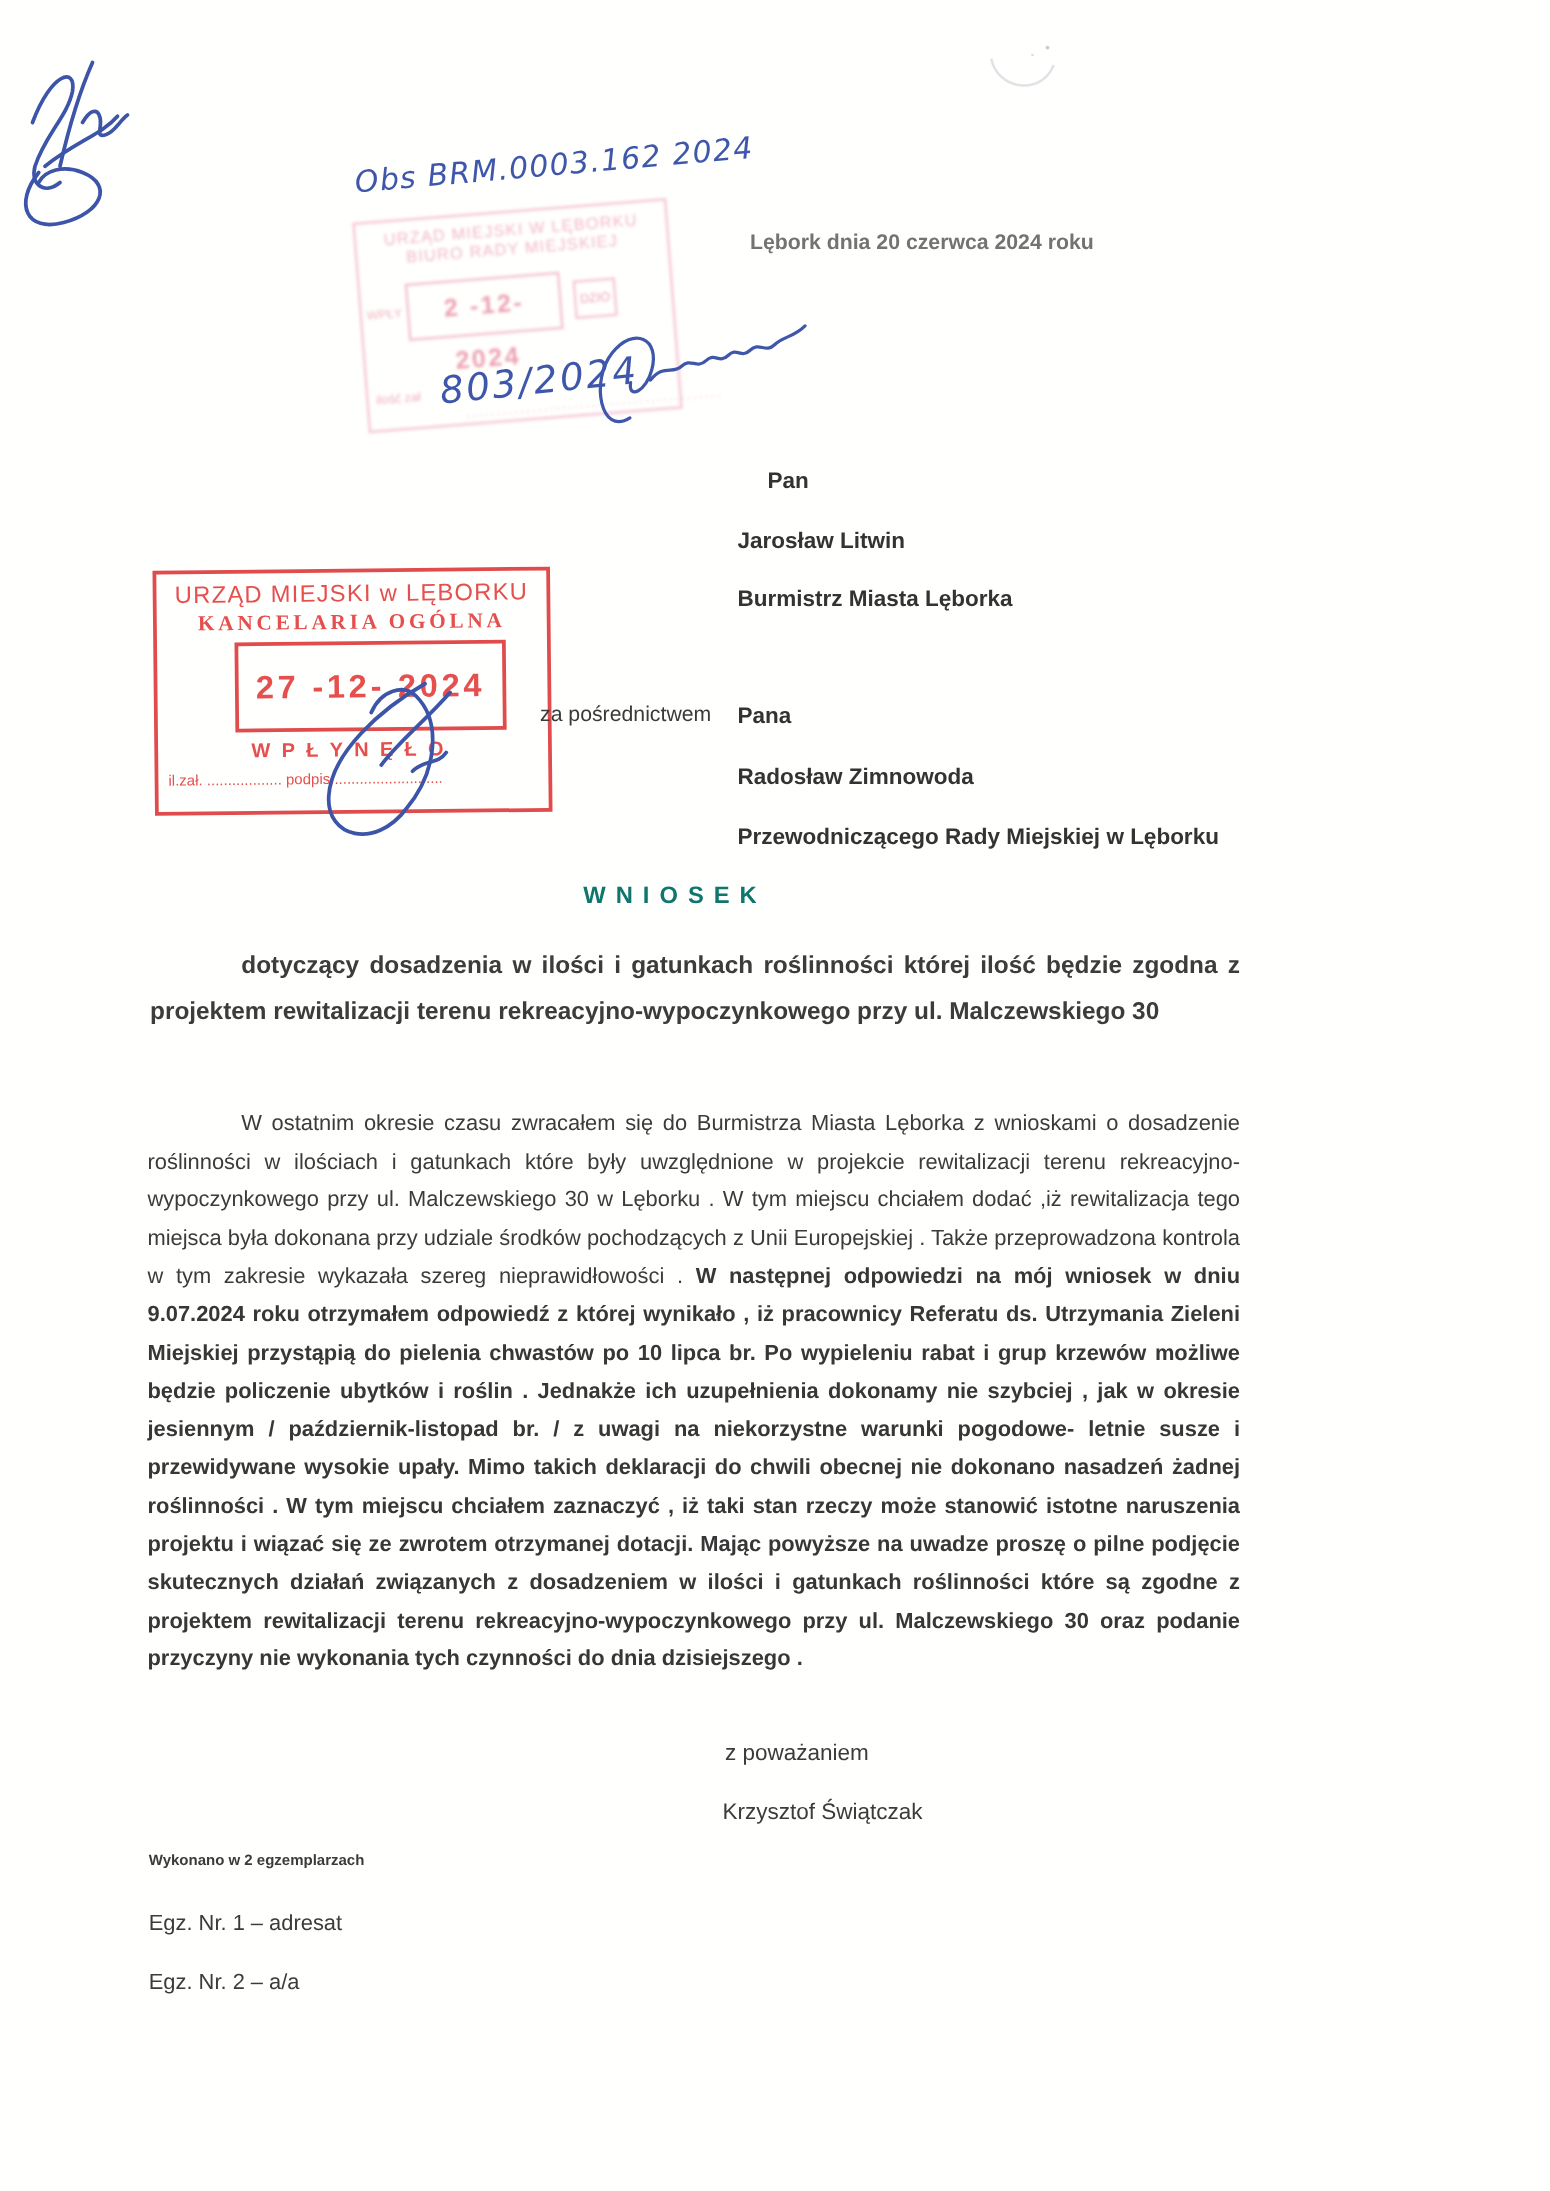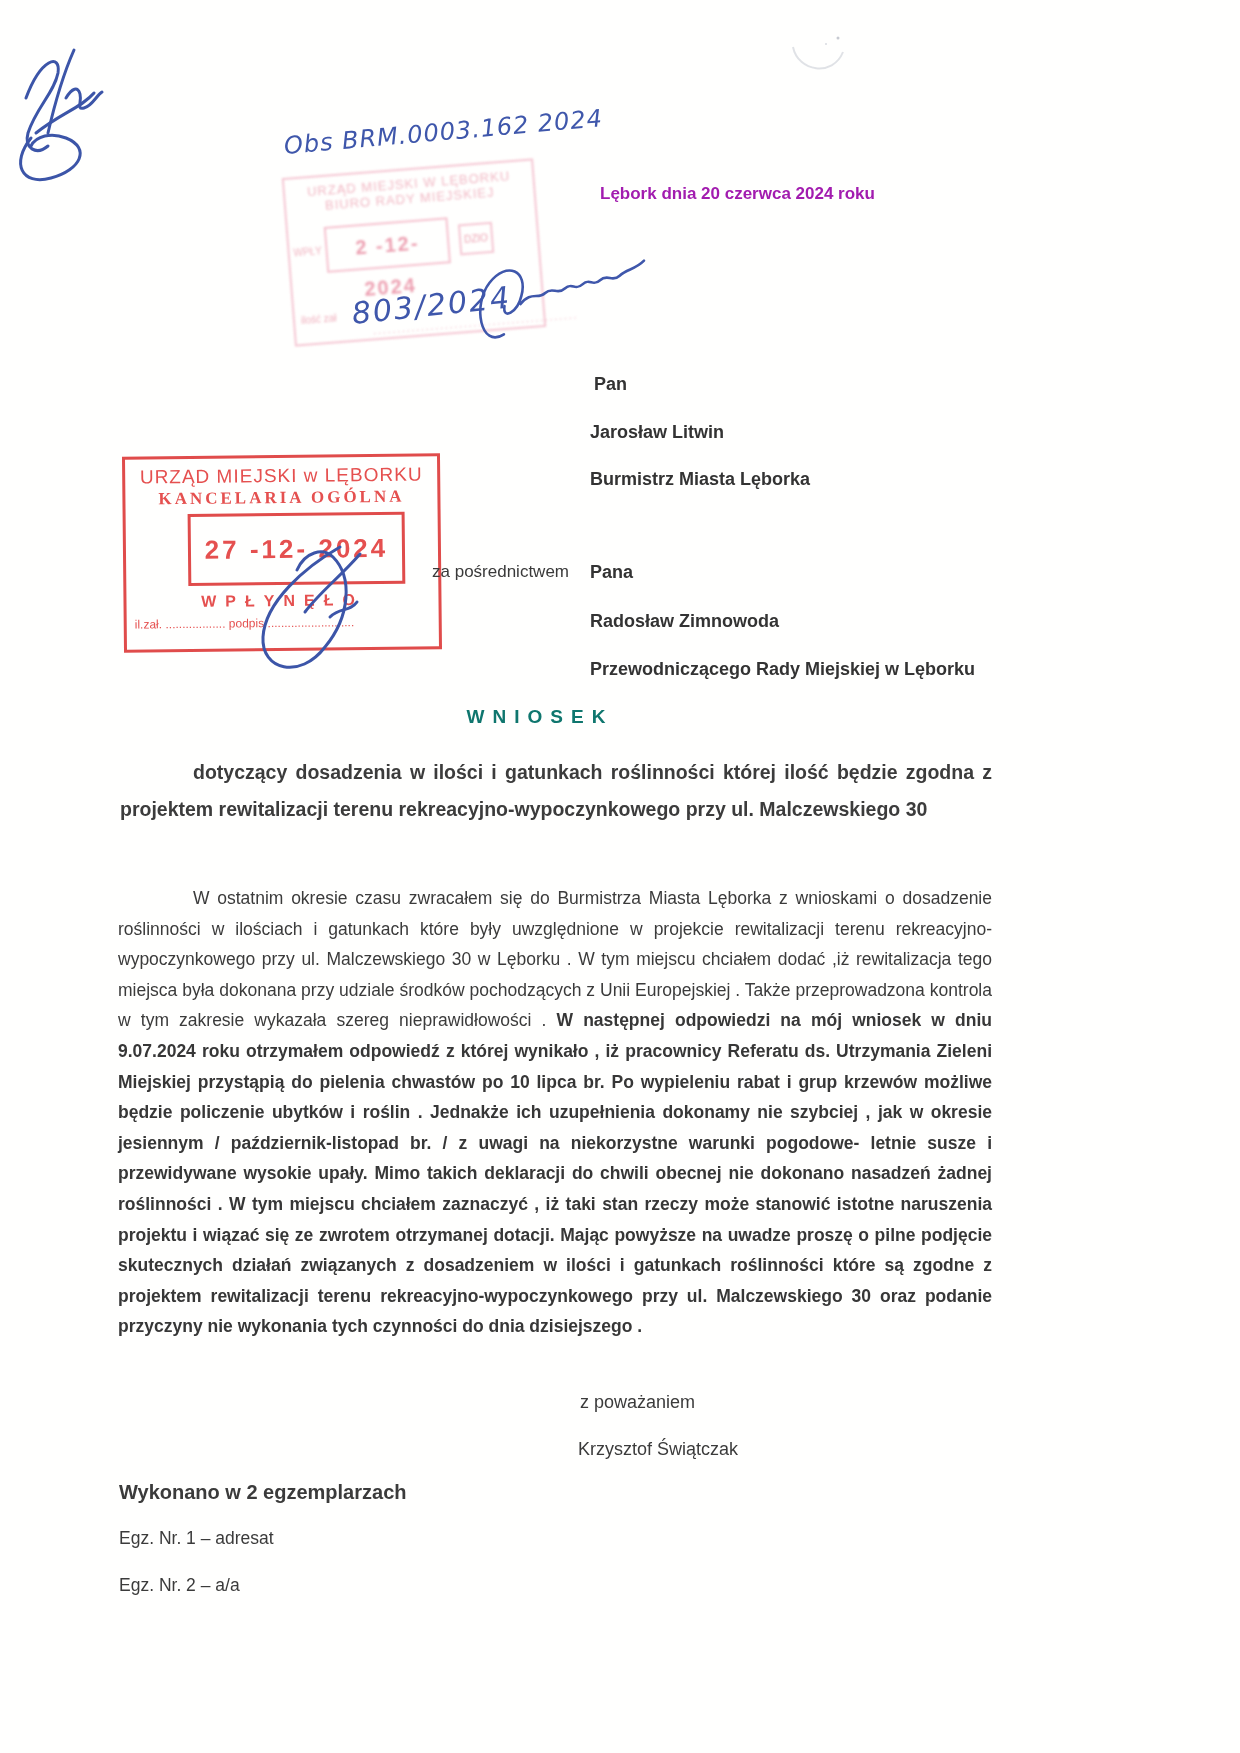--- a/index.html
+++ b/index.html
@@ -19,21 +19,21 @@
   .faded-stamp .hdr{margin-top:6px;letter-spacing:1px;opacity:.75;}
   .faded-row{display:flex;align-items:center;margin-top:14px;}
   .faded-left{font-size:10px;width:36px;opacity:.8;}
   .faded-datebox{border:2px solid rgba(233,130,158,.6);width:120px;height:42px;
                  line-height:42px;font-size:20px;font-weight:bold;letter-spacing:2px;}
   .faded-right{border:2px solid rgba(233,130,158,.55);font-size:10px;padding:8px 3px;margin-left:10px;}
   .faded-bot{position:absolute;left:6px;bottom:18px;font-size:10px;text-align:left;opacity:.85;}
   .faded-dots{position:absolute;left:0;bottom:2px;width:360px;overflow:hidden;white-space:nowrap;
               font-size:10px;letter-spacing:2px;opacity:.8;}
   
-  .date-line{left:600px;top:184px;font-size:17px;font-weight:600;color:#a21caf;}
+  .date-line{left:600px;top:184px;font-size:17px;font-weight:600;color:#737373;}
   
   .red-stamp{left:123px;top:455px;width:312px;height:190px;border:3px solid #e04c4b;
              transform:rotate(-0.6deg);color:#e5504f;text-align:center;}
   .red-stamp .l1{margin-top:7px;font-size:19px;letter-spacing:1px;font-weight:500;white-space:nowrap;}
   .red-stamp .l2{font-family:"Liberation Serif",serif;font-weight:bold;font-size:17px;
                  letter-spacing:3px;margin-top:1px;white-space:nowrap;}
   .red-datebox{margin:5px 33px 0 62px;border:3px solid #e04c4b;height:66px;line-height:66px;
                font-size:26px;font-weight:bold;letter-spacing:3px;white-space:nowrap;}
   .red-stamp .wpl{margin-top:7px;font-size:16px;font-weight:bold;letter-spacing:9px;}
   .red-stamp .bot{margin-top:6px;font-size:12px;text-align:left;padding-left:8px;white-space:nowrap;overflow:hidden;}
@@ -43,21 +43,21 @@
   
   .title{left:120px;top:706px;width:840px;text-align:center;font-size:19px;font-weight:bold;
          letter-spacing:8px;color:#0f766e;}
   .subject{left:120px;top:754px;width:872px;font-size:19.5px;font-weight:bold;line-height:37px;
            text-align:justify;text-indent:73px;color:#3c3c3c;margin:0;}
   .body-p{left:118px;top:883px;width:874px;font-size:17.5px;line-height:30.6px;text-align:justify;
           text-indent:75px;color:#3b3b3b;margin:0;}
   .body-p b{color:#373737;margin-top:28px;}
   .closing{left:580px;top:1392px;font-size:18px;font-weight:normal;}
   .signer{left:578px;top:1439px;font-size:18px;}
-  .copies{left:119px;top:1481px;font-size:20px;font-weight:bold;}
+  .copies{left:119px;top:1481px;font-size:12px;font-weight:bold;}
   .copy-line{font-size:17.5px;}
   svg{display:block;}
 </style>
 </head>
 <body>
 
 <div id="page">
 
   <svg class="abs" style="left:6px;top:38px;" width="112" height="152" viewBox="0 0 112 152">
     <g fill="none" stroke="#3c55a8" stroke-width="3" stroke-linecap="round">
@@ -115,21 +115,21 @@
   </div>
 
   <svg class="abs" style="left:245px;top:522px;" width="130" height="172" viewBox="0 0 130 172">
     <g fill="none" stroke="#3c55a8" stroke-width="3" stroke-linecap="round">
       <path d="M95,25 C60,45 20,80 18,115 C16,148 55,158 80,125 C105,95 108,55 88,35 C78,25 60,30 52,48"></path>
       <path d="M60,90 C75,70 95,55 115,32"></path>
       <path d="M85,95 C95,85 105,90 112,80"></path>
     </g>
   </svg>
 
-  <div class="abs addr" style="left:594px;top:374px;">Pan</div>
+  <div class="abs addr" style="left:614px;top:374px;">Pan</div>
   <div class="abs addr" style="left:590px;top:422px;">Jarosław Litwin</div>
   <div class="abs addr" style="left:590px;top:469px;">Burmistrz Miasta Lęborka</div>
 
   <div class="abs via">za pośrednictwem</div>
 
   <div class="abs addr" style="left:590px;top:562px;">Pana</div>
   <div class="abs addr" style="left:590px;top:611px;">Radosław Zimnowoda</div>
   <div class="abs addr" style="left:590px;top:659px;">Przewodniczącego Rady Miejskiej w Lęborku</div>
 
   <div class="abs title">WNIOSEK</div>

